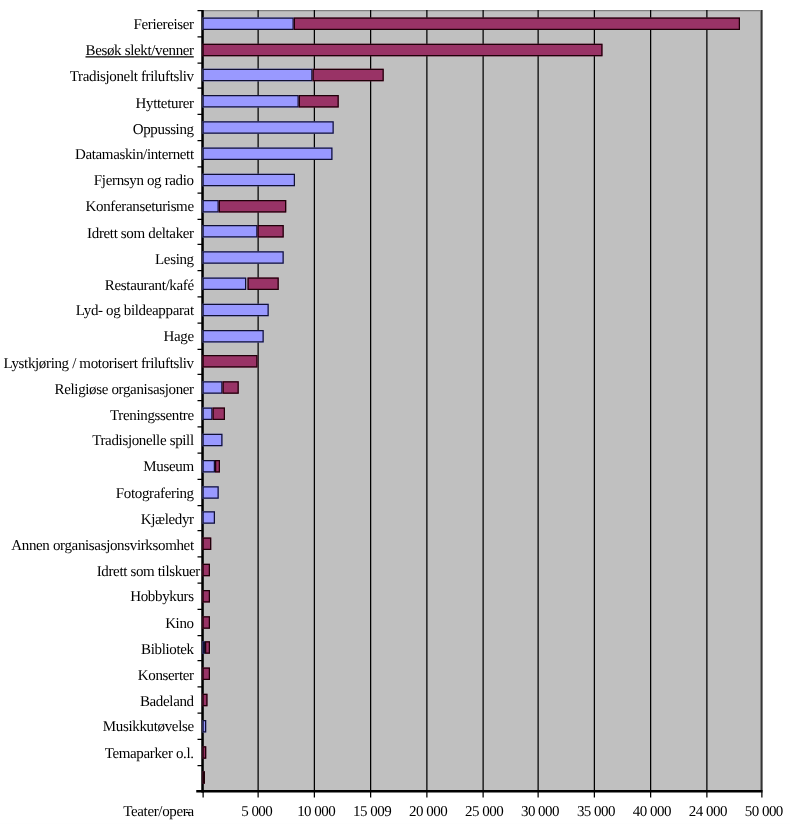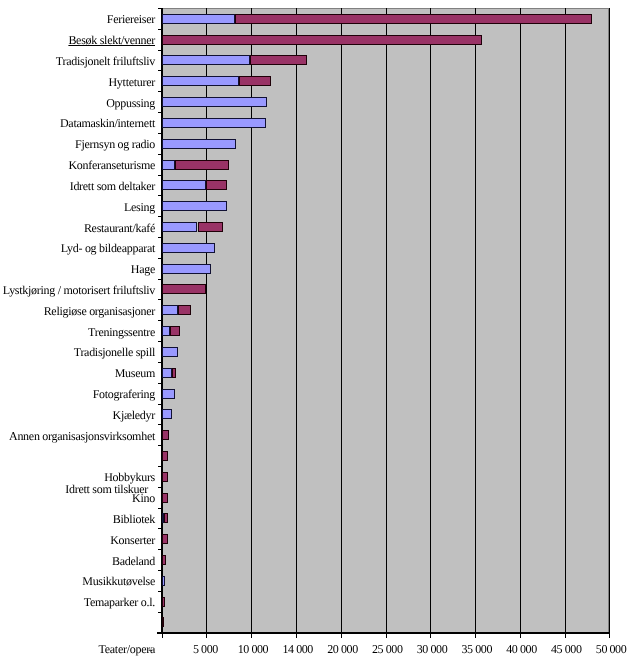--- a/index.html
+++ b/index.html
@@ -117,27 +117,27 @@
       <div class="seg s1" style="background: rgb(153, 51, 102); border-color: rgb(31, 0, 8); left: 161.7px; width: 6.2664px; top: 534.225px; height: 10px;"></div>
       <div class="seg s1" style="background: rgb(153, 51, 102); border-color: rgb(31, 0, 8); left: 161.7px; width: 4.476px; top: 555.042px; height: 10px;"></div>
       <div class="seg s0" style="background: rgb(153, 153, 255); border-color: rgb(17, 17, 51); left: 161.7px; width: 3.5808px; top: 575.858px; height: 10px;"></div>
       <div class="seg s1" style="background: rgb(153, 51, 102); border-color: rgb(31, 0, 8); left: 161.7px; width: 3.1332px; top: 596.675px; height: 10px;"></div>
       <div class="seg s1" style="background: rgb(153, 51, 102); border-color: rgb(31, 0, 8); left: 161.7px; width: 2.6856px; top: 617.492px; height: 10px;"></div>
     </div>
   <div id="layer-xlabels">
       <div class="xlab" style="left: 148.2px; top: 641.5px;">-</div>
       <div class="xlab" style="left: 192.96px; top: 641.5px;">5 000</div>
       <div class="xlab" style="left: 237.72px; top: 641.5px;">10 000</div>
-      <div class="xlab" style="left: 282.48px; top: 641.5px;">14 000</div>
+      <div class="xlab" style="left: 282.48px; top: 641.5px;">15 009</div>
       <div class="xlab" style="left: 327.24px; top: 641.5px;">20 000</div>
       <div class="xlab" style="left: 372px; top: 641.5px;">25 000</div>
       <div class="xlab" style="left: 416.76px; top: 641.5px;">30 000</div>
       <div class="xlab" style="left: 461.52px; top: 641.5px;">35 000</div>
       <div class="xlab" style="left: 506.28px; top: 641.5px;">40 000</div>
-      <div class="xlab" style="left: 551.04px; top: 641.5px;">45 000</div>
+      <div class="xlab" style="left: 551.04px; top: 641.5px;">24 000</div>
       <div class="xlab" style="left: 595.8px; top: 641.5px;">50 000</div>
     </div>
   <div id="layer-ylabels">
       <div class="ylab" style="right: 477px; top: 12.4083px;">Feriereiser</div>
       <div class="ylab" style="right: 477px; top: 33.225px; text-decoration: underline;">Besøk slekt/venner</div>
       <div class="ylab" style="right: 477px; top: 54.0417px;">Tradisjonelt friluftsliv</div>
       <div class="ylab" style="right: 477px; top: 74.8583px;">Hytteturer</div>
       <div class="ylab" style="right: 477px; top: 95.675px;">Oppussing</div>
       <div class="ylab" style="right: 477px; top: 116.492px;">Datamaskin/internett</div>
       <div class="ylab" style="right: 477px; top: 137.308px;">Fjernsyn og radio</div>
@@ -148,21 +148,21 @@
       <div class="ylab" style="right: 477px; top: 241.392px;">Lyd- og bildeapparat</div>
       <div class="ylab" style="right: 477px; top: 262.208px;">Hage</div>
       <div class="ylab" style="right: 477px; top: 283.025px;">Lystkjøring / motorisert friluftsliv</div>
       <div class="ylab" style="right: 477px; top: 303.842px;">Religiøse organisasjoner</div>
       <div class="ylab" style="right: 477px; top: 324.658px;">Treningssentre</div>
       <div class="ylab" style="right: 477px; top: 345.475px;">Tradisjonelle spill</div>
       <div class="ylab" style="right: 477px; top: 366.292px;">Museum</div>
       <div class="ylab" style="right: 477px; top: 387.108px;">Fotografering</div>
       <div class="ylab" style="right: 477px; top: 407.925px;">Kjæledyr</div>
       <div class="ylab" style="right: 477px; top: 428.742px;">Annen organisasjonsvirksomhet</div>
-      <div class="ylab" style="right: 484px; top: 449.558px; margin-top: 32px;">Idrett som tilskuer</div>
+      <div class="ylab" style="right: 472px; top: 449.558px;">Idrett som tilskuer</div>
       <div class="ylab" style="right: 477px; top: 470.375px;">Hobbykurs</div>
       <div class="ylab" style="right: 477px; top: 491.192px;">Kino</div>
       <div class="ylab" style="right: 477px; top: 512.008px;">Bibliotek</div>
       <div class="ylab" style="right: 477px; top: 532.825px;">Konserter</div>
       <div class="ylab" style="right: 477px; top: 553.642px;">Badeland</div>
       <div class="ylab" style="right: 477px; top: 574.458px;">Musikkutøvelse</div>
       <div class="ylab" style="right: 477px; top: 595.275px;">Temaparker o.l.</div>
       <div class="ylab" style="right: 477px; top: 642px;">Teater/opera</div>
     </div>
   <div id="chart-title" class="chart-title"></div>

